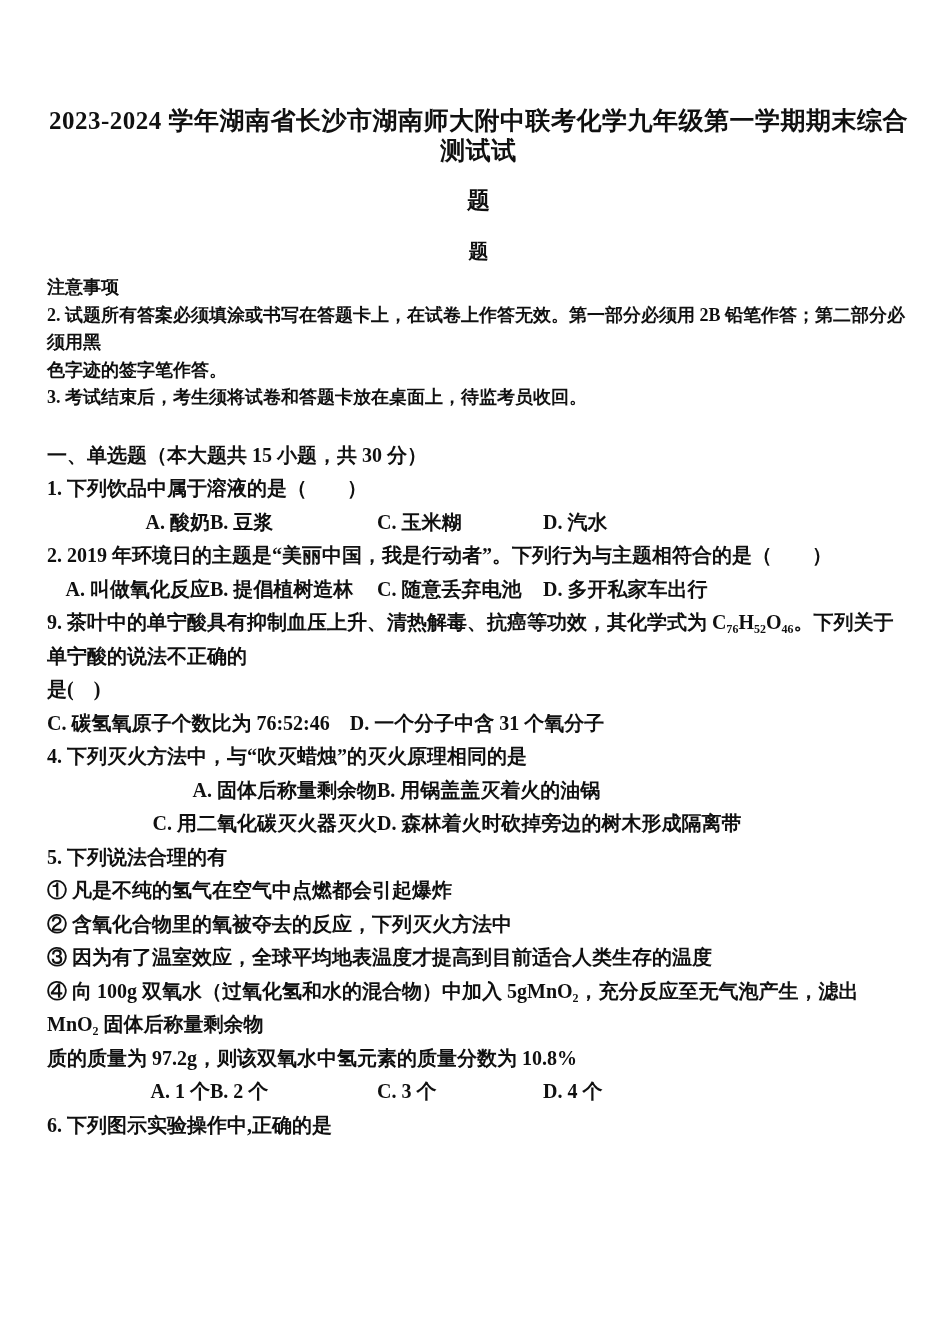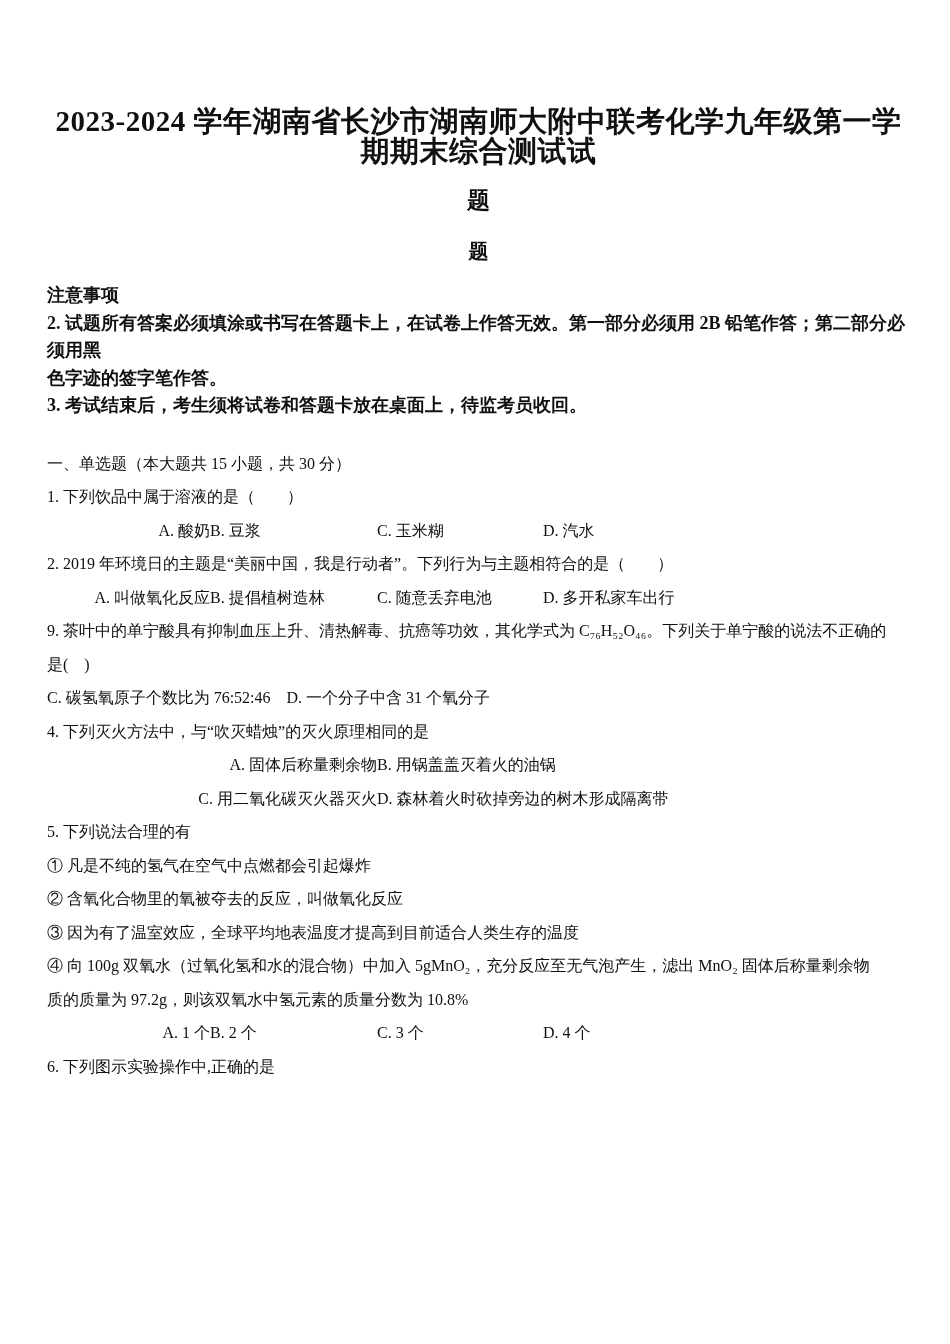--- a/index.html
+++ b/index.html
@@ -7,39 +7,39 @@
     width: 950px; height: 1344px;
     background: #ffffff;
     color: #101010;
     font-family: "Liberation Serif", "DejaVu Serif", serif;
     overflow: hidden;
   }
   .page { padding: 106px 40px 0 47px; }
 
   .title1 {
     text-align: center;
-    font-size: 29px; font-weight: 700;
+    font-size: 25px; font-weight: 700;
     line-height: 30px; margin: 0;
     letter-spacing: 0.5px;
   }
   .title2 {
     text-align: center;
     font-size: 23px; font-weight: 700;
     line-height: 26px; margin: 22px 0 0 0;
   }
   .title3 {
     text-align: center;
     font-size: 20px; font-weight: 700;
     line-height: 24px; margin: 25px 0 0 0;
   }
 
-  .notice { margin-top: 19px; font-size: 18px; line-height: 27.5px; font-weight: 600; }
+  .notice { margin-top: 11px; font-size: 18px; line-height: 27.5px; font-weight: 600; }
   .notice p { margin: 0; }
 
-  .questions { margin-top: 27px; font-size: 16px; line-height: 33.5px; font-weight: 400; }
+  .questions { margin-top: 27px; font-size: 20px; line-height: 33.5px; font-weight: 700; }
   .questions p { margin: 0; }
 
   .opt-row { white-space: nowrap; }
   .opt-row .opt { display: inline-block; }
   .c1 { width: 163px; text-align: right; }
   .c2 { width: 167px; }
   .c3 { width: 166px; }
   .c4 { width: auto; }
   .opt-row.two .c1 { width: 330px; }
 </style>
@@ -80,21 +80,21 @@
     <p>4. 下列灭火方法中，与“吹灭蜡烛”的灭火原理相同的是</p>
     <p class="opt-row two">
       <span class="opt c1">A. 固体后称量剩余物</span><span class="opt c4">B. 用锅盖盖灭着火的油锅</span>
     </p>
     <p class="opt-row two">
       <span class="opt c1">C. 用二氧化碳灭火器灭火</span><span class="opt c4">D. 森林着火时砍掉旁边的树木形成隔离带</span>
     </p>
 
     <p>5. 下列说法合理的有</p>
     <p>① 凡是不纯的氢气在空气中点燃都会引起爆炸</p>
-    <p>② 含氧化合物里的氧被夺去的反应，叫做氧化反应</p>
+    <p>② 含氧化合物里的氧被夺去的反应，下列灭火方法中</p>
     <p>③ 因为有了温室效应，全球平均地表温度才提高到目前适合人类生存的温度</p>
     <p>④ 向 100g 双氧水（过氧化氢和水的混合物）中加入 5gMnO₂，充分反应至无气泡产生，滤出 MnO₂ 固体后称量剩余物</p>
     <p>质的质量为 97.2g，则该双氧水中氢元素的质量分数为 10.8%</p>
     <p class="opt-row">
       <span class="opt c1">A. 1 个</span><span class="opt c2">B. 2 个</span><span class="opt c3">C. 3 个</span><span class="opt c4">D. 4 个</span>
     </p>
 
     <p>6. 下列图示实验操作中,正确的是</p>
 
   </div>

